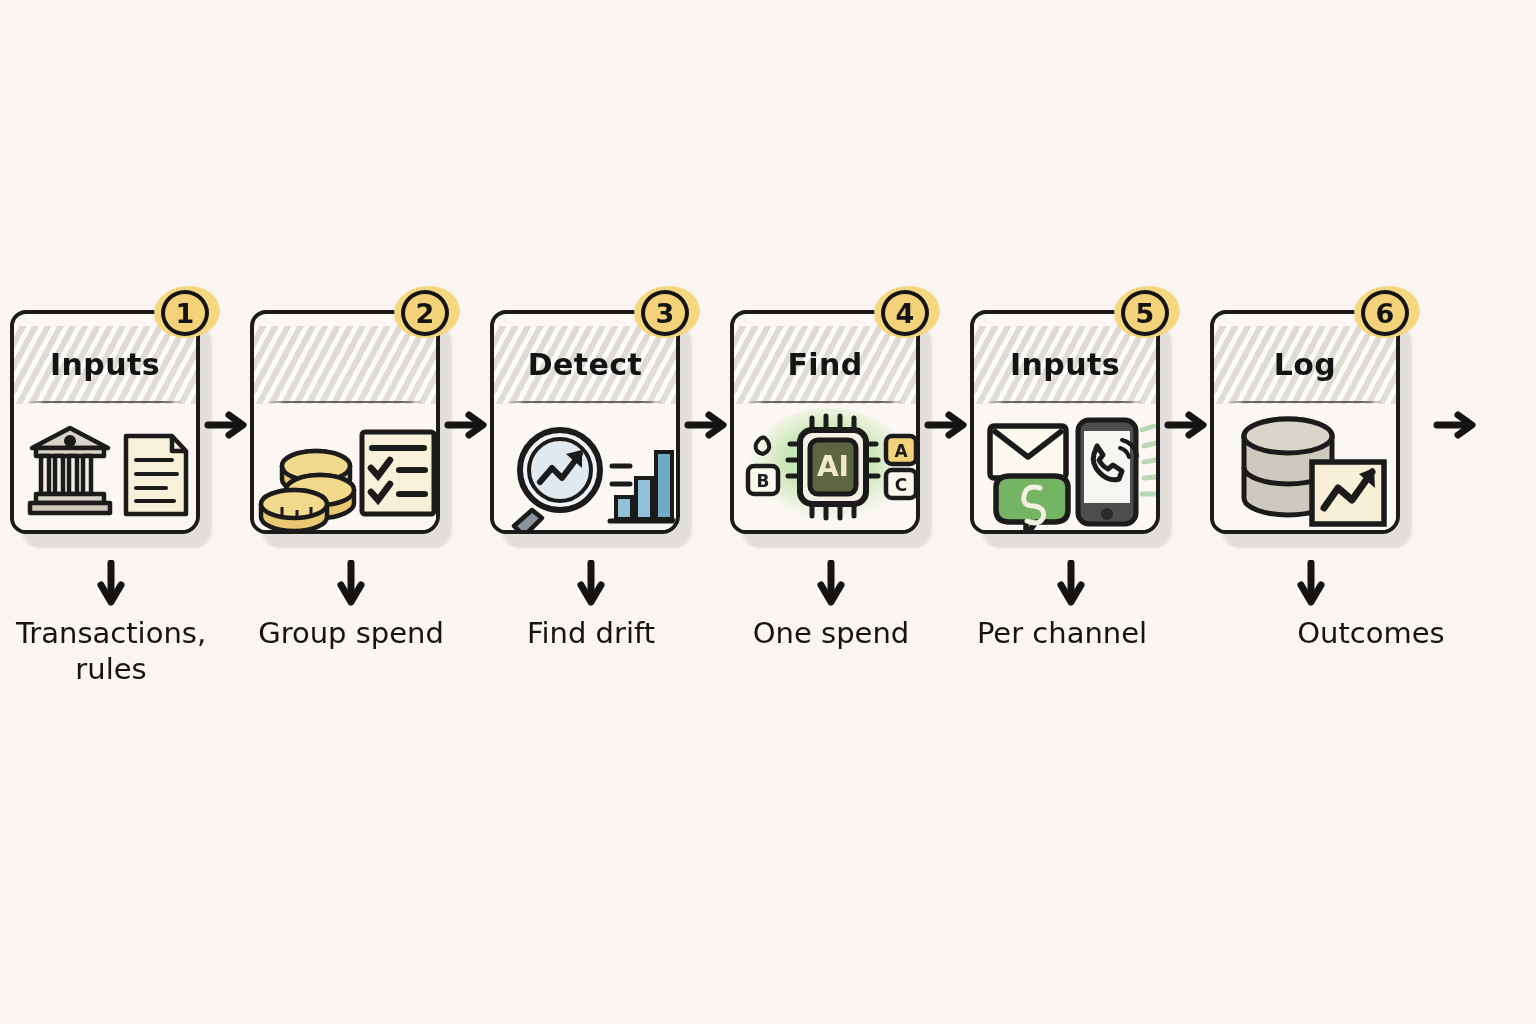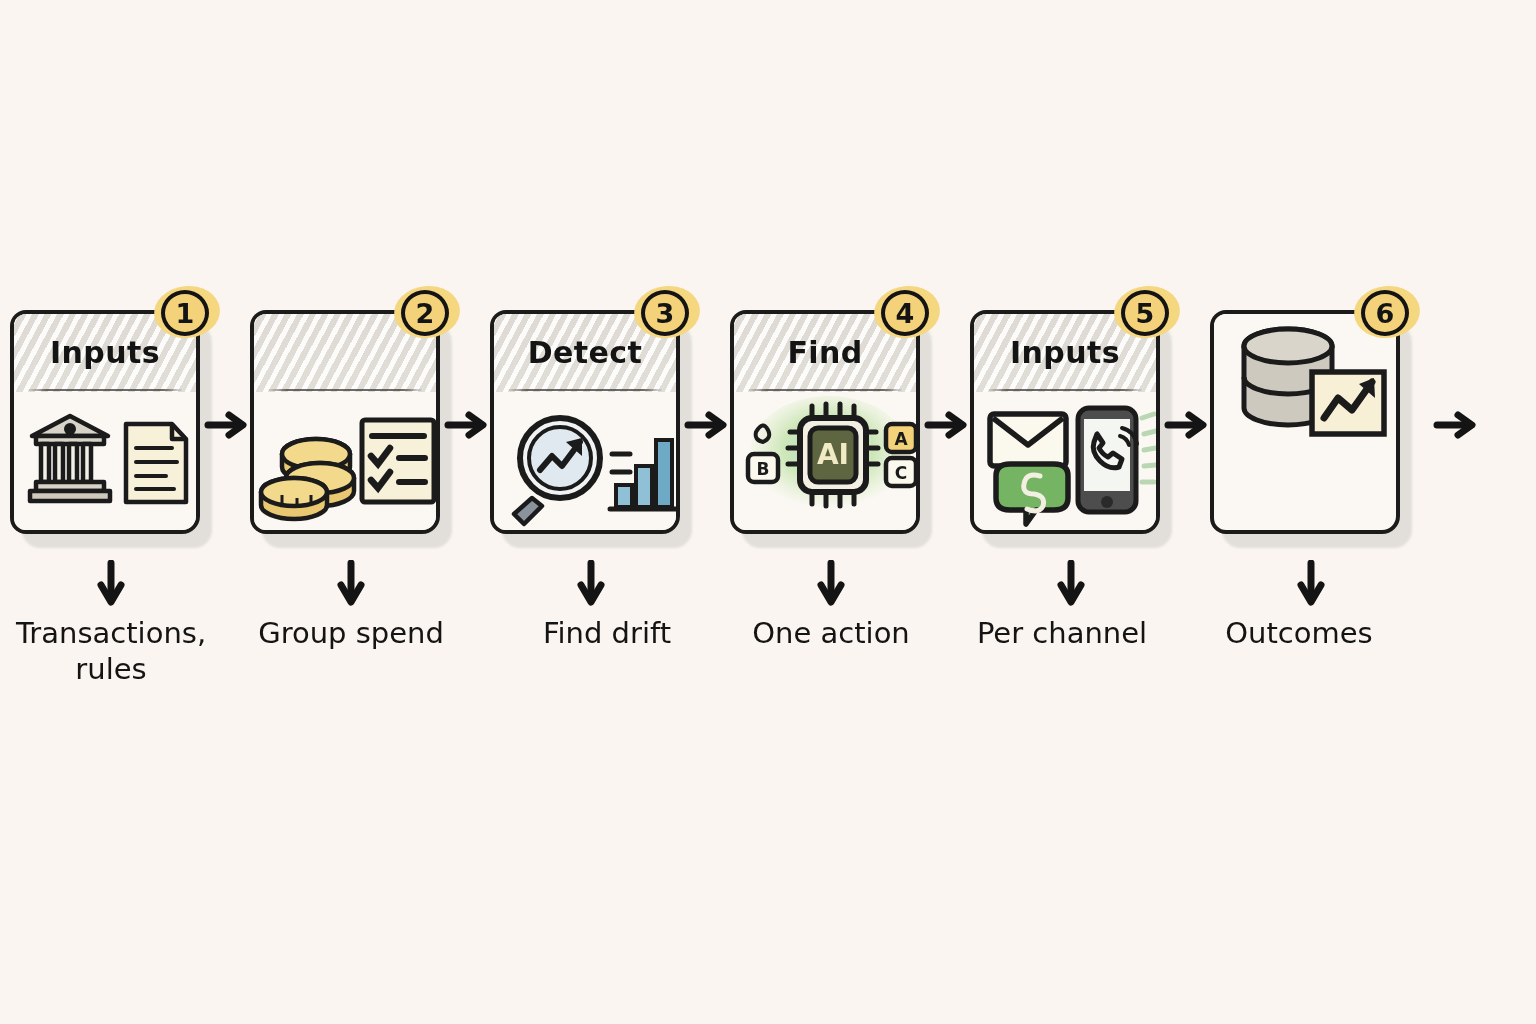--- a/index.html
+++ b/index.html
@@ -61,20 +61,21 @@
   }
 
   .card-head {
     position: relative;
     height: 78px;
     background:
       repeating-linear-gradient(118deg,
         rgba(255,255,255,.85) 0px, rgba(255,255,255,.85) 5px,
         rgba(214,210,203,.55) 5px, rgba(214,210,203,.55) 11px),
       linear-gradient(#e7e4dd, #efece6);
+    margin-top: 12px;
   }
 
   .card-title {
     position: absolute;
     left: 0; right: 0;
     top: 50%;
     transform: translateY(-52%);
     text-align: center;
     font-family: "DejaVu Sans", sans-serif;
     font-size: 30px;
@@ -394,20 +395,24 @@
       <div class="badge">
         <div class="badge-blob"></div>
         <div class="badge-ring"></div>
         <div class="badge-num">5</div>
       </div>
     </div>
 
     <div class="step" style="left:1210px">
       <div class="card-shadow"></div>
       <div class="card">
+        <div class="card-head">
+          <div class="card-title">Log</div>
+          <div class="divider"></div>
+        </div>
         <div class="card-body">
           <svg width="190" height="142" viewBox="0 0 190 142">
             <g stroke="#1b1b1b" stroke-width="5" fill="#cdc9bf">
               <ellipse cx="74" cy="32" rx="44" ry="17"></ellipse>
               <path d="M30 32 v62 a44 17 0 0 0 88 0 v-62" fill="#cdc9bf"></path>
               <ellipse cx="74" cy="32" rx="44" ry="17" fill="#d9d5cb"></ellipse>
               <path d="M30 63 a44 17 0 0 0 88 0" fill="none"></path>
             </g>
             <g>
               <rect x="98" y="58" width="72" height="62" fill="#f7f0d6" stroke="#1b1b1b" stroke-width="5.5"></rect>
@@ -524,26 +529,26 @@
       </svg>
   </div>
 
   <div class="caption" style="left:-4px; top:615px">
     <div>Transactions,</div>
     <div>rules</div>
   </div>
   <div class="caption" style="left:236px; top:615px">
     <div>Group spend</div>
   </div>
-  <div class="caption" style="left:492px; top:615px">
+  <div class="caption" style="left:476px; top:615px">
     <div>Find drift</div>
   </div>
   <div class="caption" style="left:716px; top:615px">
-    <div>One action</div>
+    <div>One spend</div>
   </div>
   <div class="caption" style="left:947px; top:615px">
     <div>Per channel</div>
   </div>
-  <div class="caption" style="left:1184px; top:615px">
+  <div class="caption" style="left:1256px; top:615px">
     <div>Outcomes</div>
   </div>
 
 </div>
 
 </body></html>

